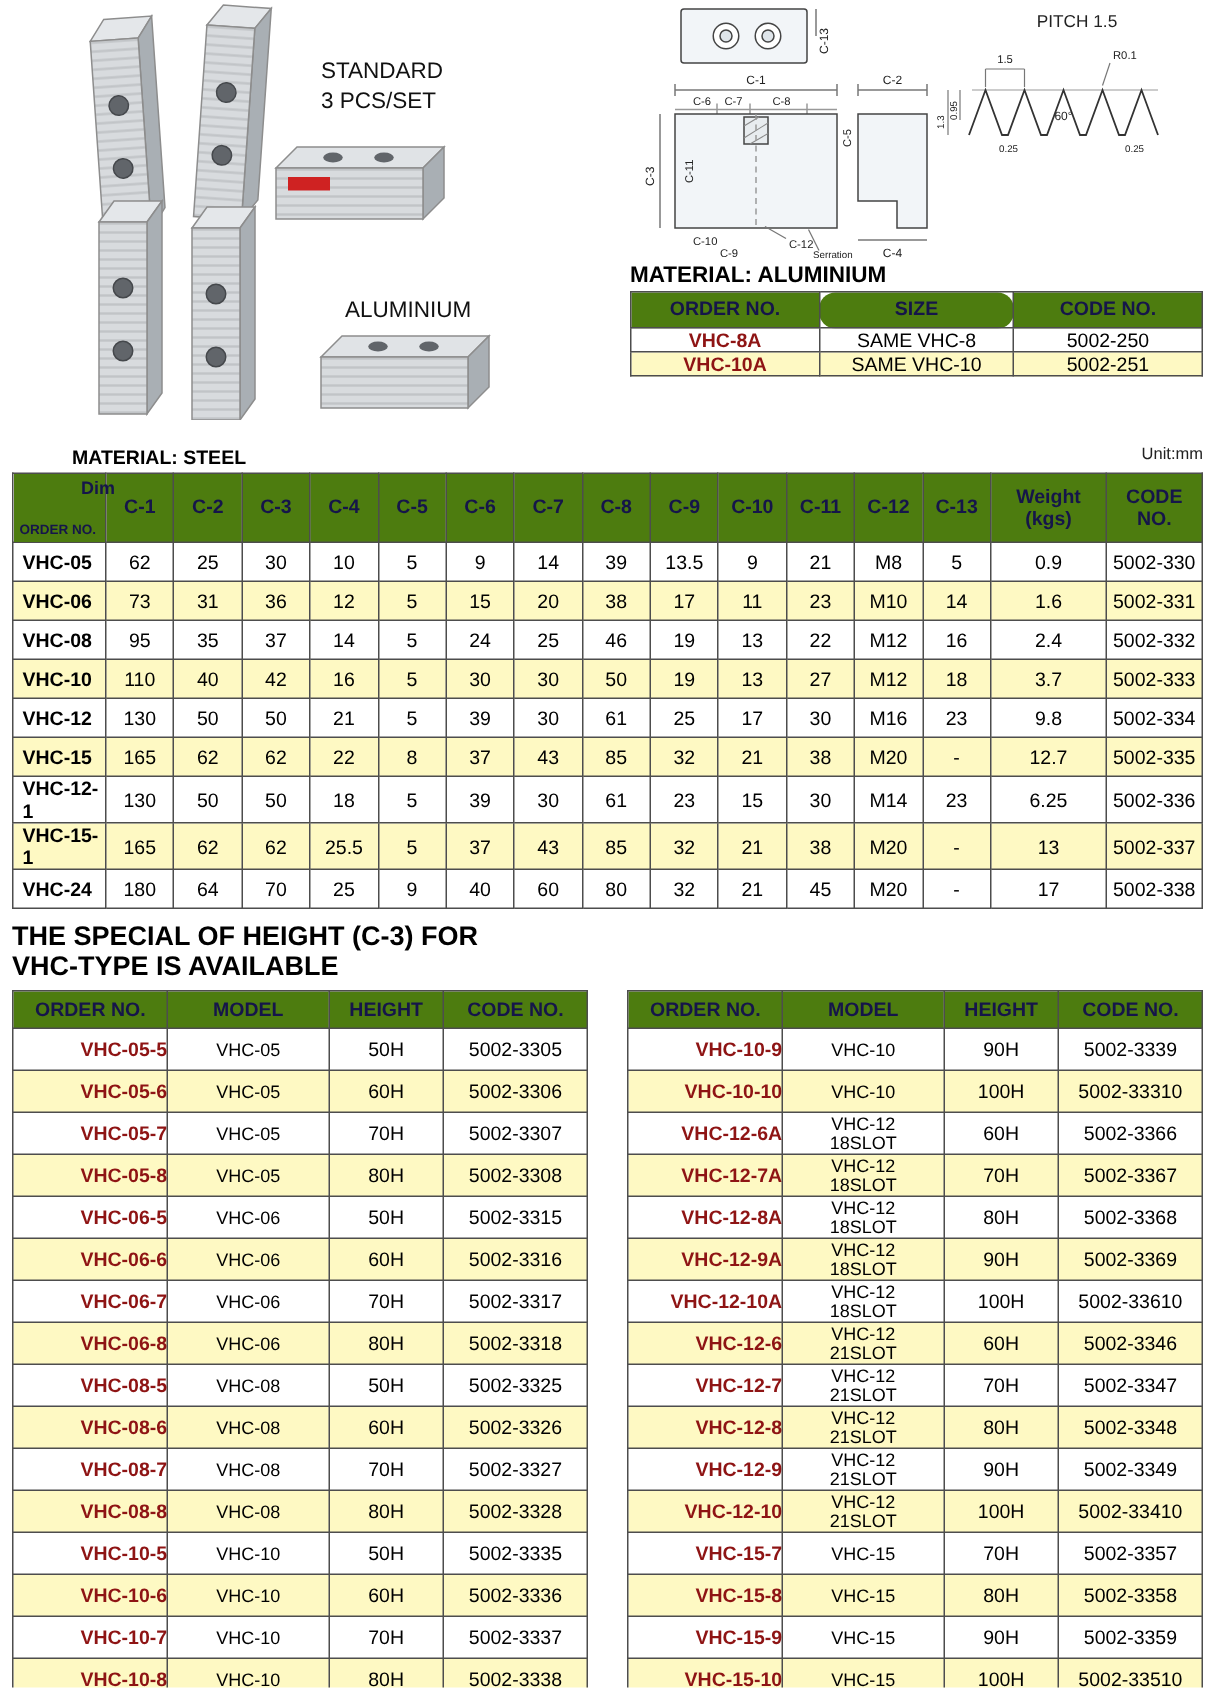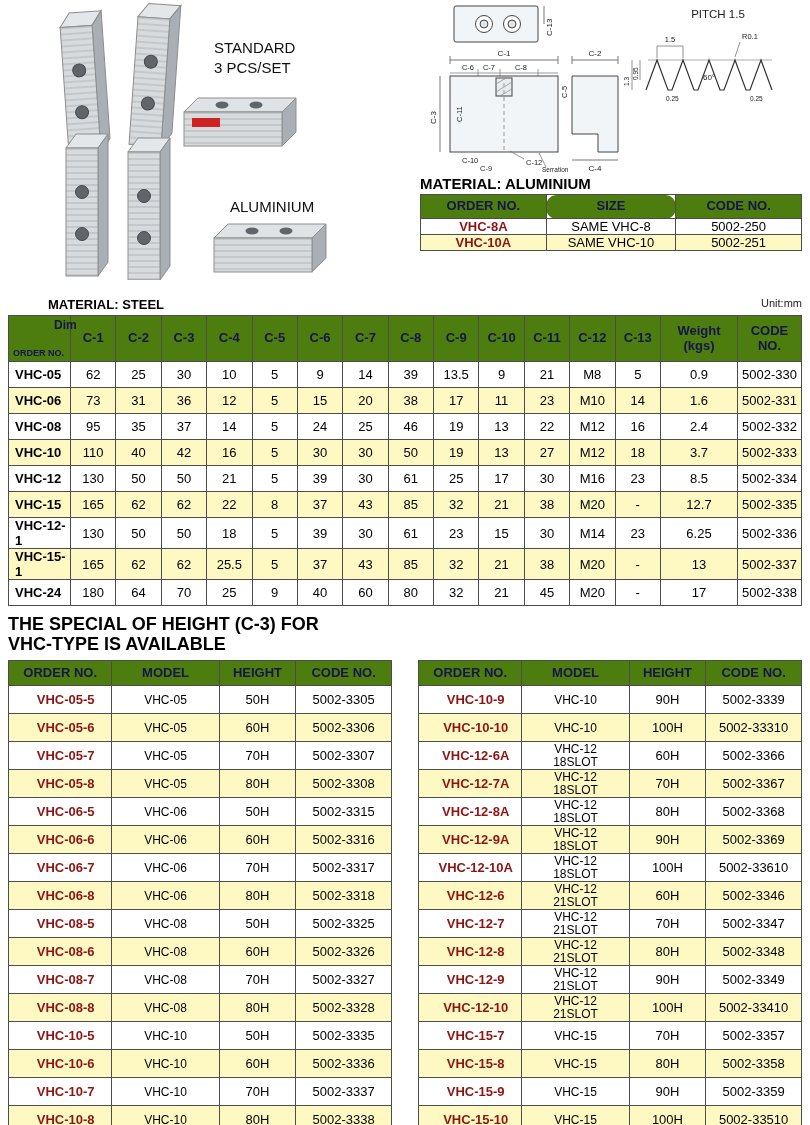--- a/index.html
+++ b/index.html
@@ -16,21 +16,21 @@
   .diagrams{display:block;}
   .mat-label{font-weight:bold;font-size:15px;color:#000;margin:1px 0 2px 0;}
 
   
   .tbl{border-collapse:collapse;width:100%;}
   .tbl th,.tbl td{border:1px solid #4d4d4d;text-align:center;vertical-align:middle;font-size:13px;}
   .tbl th{background:#4d7c0f;color:#15154a;font-weight:bold;white-space:pre-line;line-height:1.15;}
   tr.odd{background:#ffffff;}
   tr.even{background:#fef9c3;margin-top:22px;}
   td.order-dark{font-weight:bold;text-align:left;padding-left:6px;}
-  td.order-red{font-weight:bold;color:#8e1414;text-align:center;padding-left:11px;}
+  td.order-red{font-weight:bold;color:#8e1414;text-align:right;padding-left:11px;}
   td.order-red-c{font-weight:bold;color:#8e1414;}
   td.model{white-space:pre-line;font-size:12px;line-height:1.05;}
 
   .alu-tbl th{height:24px;}
   .alu-tbl td{height:14px;}
   .alu-tbl th:nth-child(1){width:33%;}
   .alu-tbl th:nth-child(2){width:34%;border-radius:11px;}
 
   .steel-row{display:flex;justify-content:space-between;align-items:flex-start;height:18px;margin-top:13px;padding-left:40px;}
   .mat-steel{font-weight:bold;font-size:13px;}
@@ -317,21 +317,21 @@
           <td>21</td>
           <td>5</td>
           <td>39</td>
           <td>30</td>
           <td>61</td>
           <td>25</td>
           <td>17</td>
           <td>30</td>
           <td>M16</td>
           <td>23</td>
-          <td>8.5</td>
+          <td>9.8</td>
           <td>5002-334</td>
         </tr>
         <tr class="even">
           <td class="order-dark">VHC-15</td>
           <td>165</td>
           <td>62</td>
           <td>62</td>
           <td>22</td>
           <td>8</td>
           <td>37</td>

